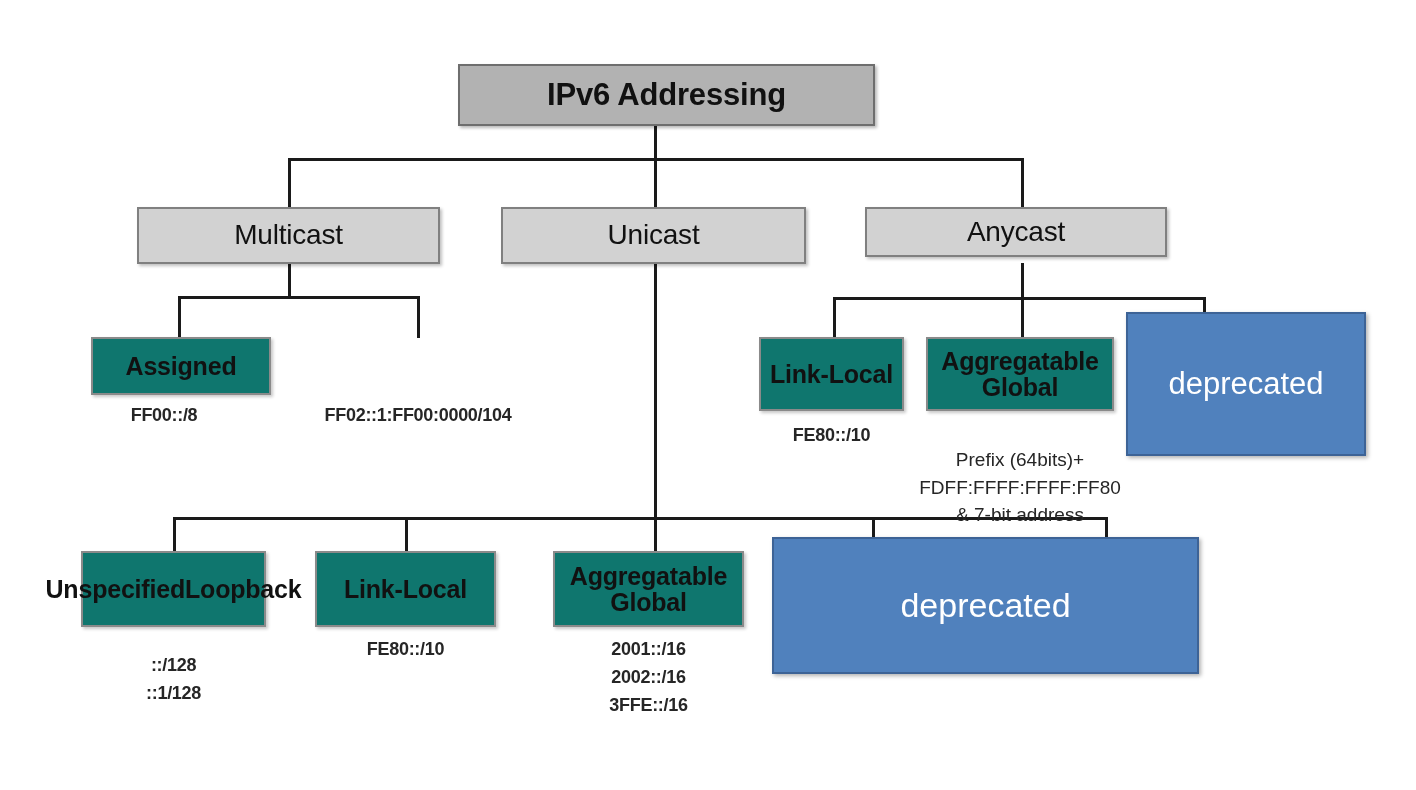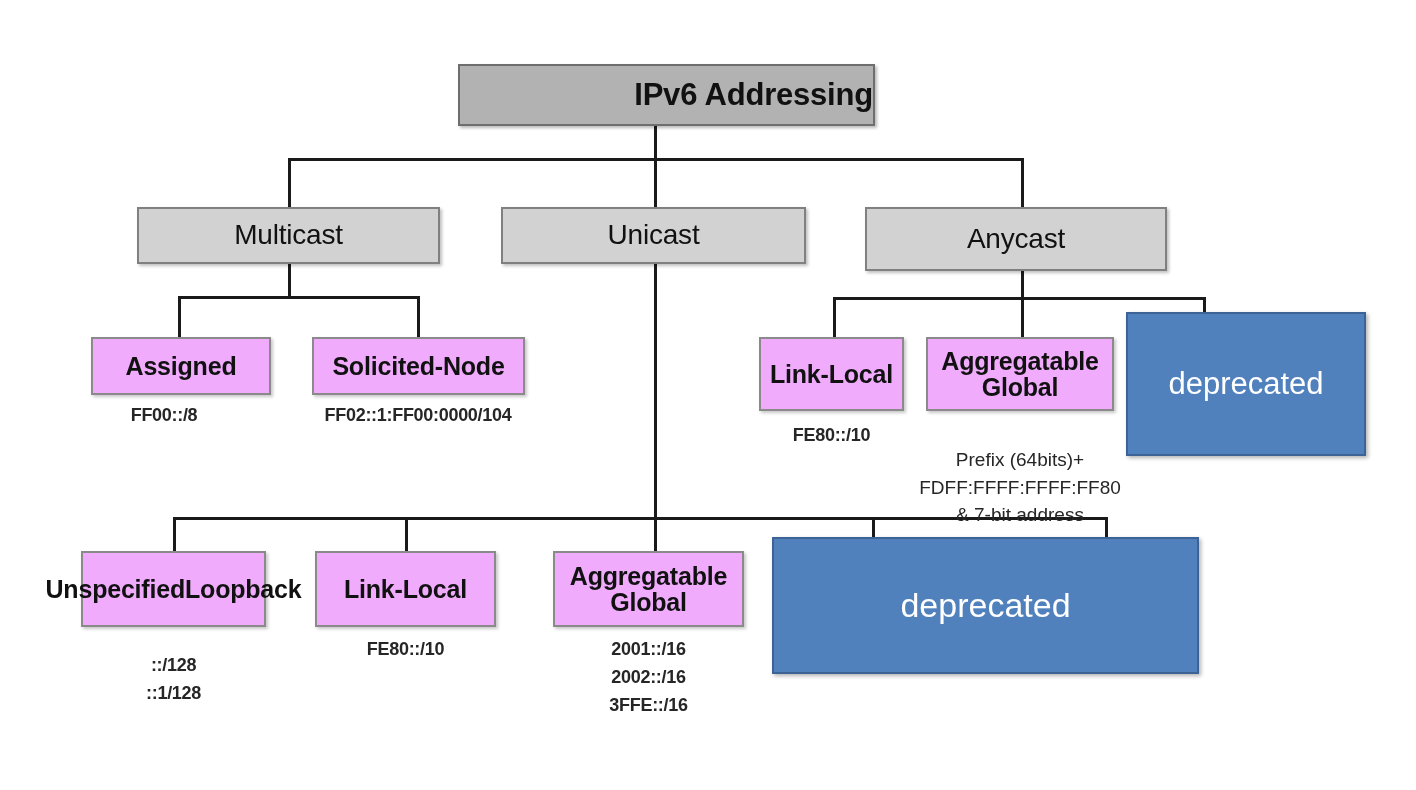--- a/index.html
+++ b/index.html
@@ -51,21 +51,21 @@
 
   .node.level2 {
     background: #d2d2d2;
     border: 2px solid #808080;
     box-shadow: 2px 2px 3px rgba(0,0,0,0.25);
     font-size: 28px;
     font-weight: 400;
   }
 
   .node.leaf {
-    background: #f0abfc;
+    background: #0f766e;
     border: 2px solid #8a8a8a;
     box-shadow: 2px 2px 3px rgba(0,0,0,0.22);
     font-size: 25px;
     font-weight: 600;
   }
 
   .node.leaf.two-line { line-height: 1.04; }
 
   .node.deprecated {
     background: #5081bd;
@@ -122,42 +122,39 @@
   <div class="line v" style="left:1203px; top:297px; height:16px;"></div>
 
   <div class="line v" style="left:654px; top:263px; height:290px;"></div>
   <div class="line h" style="left:173px; top:517px; width:935px;"></div>
   <div class="line v" style="left:173px; top:517px; height:34px;"></div>
   <div class="line v" style="left:405px; top:517px; height:34px;"></div>
   <div class="line v" style="left:654px; top:517px; height:34px;"></div>
   <div class="line v" style="left:872px; top:517px; height:20px;"></div>
   <div class="line v" style="left:1105px; top:517px; height:20px;"></div>
 
-  <div class="node root" style="left:458px; top:64px; width:417px; height:62px;justify-content:flex-end;">
+  <div class="node root" style="left:458px; top:64px; width:417px; height:62px;">
     <span>IPv6 Addressing</span>
   </div>
 
   <div class="node level2" style="left:137px; top:207px; width:303px; height:57px;">
     <span>Multicast</span>
   </div>
   <div class="node level2" style="left:501px; top:207px; width:305px; height:57px;">
     <span>Unicast</span>
   </div>
-  <div class="node level2" style="left:865px; top:207px; width:302px; height:64px;">
+  <div class="node level2" style="left:865px; top:207px; width:302px; height:50px;">
     <span>Anycast</span>
   </div>
 
   <div class="node leaf" style="left:91px; top:337px; width:180px; height:58px;">
     <span>Assigned</span>
   </div>
   <div class="caption" style="left:74px; top:402px; width:180px;">FF00::/8</div>
 
-  <div class="node leaf" style="left:312px; top:337px; width:213px; height:58px;">
-    <span>Solicited-Node</span>
-  </div>
   <div class="caption" style="left:288px; top:402px; width:260px;">FF02::1:FF00:0000/104</div>
 
   <div class="node leaf" style="left:759px; top:337px; width:145px; height:74px;">
     <span>Link-Local</span>
   </div>
   <div class="caption" style="left:759px; top:422px; width:145px;">FE80::/10</div>
 
   <div class="node leaf two-line" style="left:926px; top:337px; width:188px; height:74px; flex-direction:column;">
     <span>Aggregatable</span>
     <span>Global</span>

